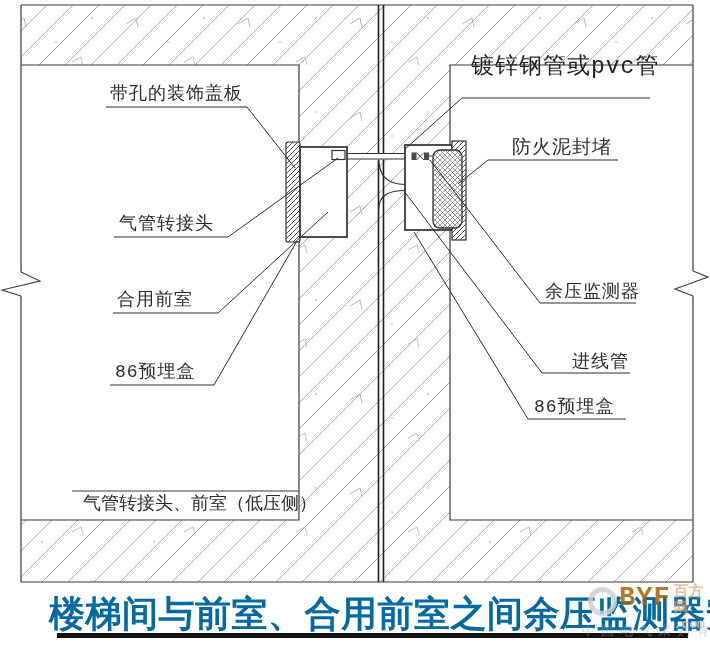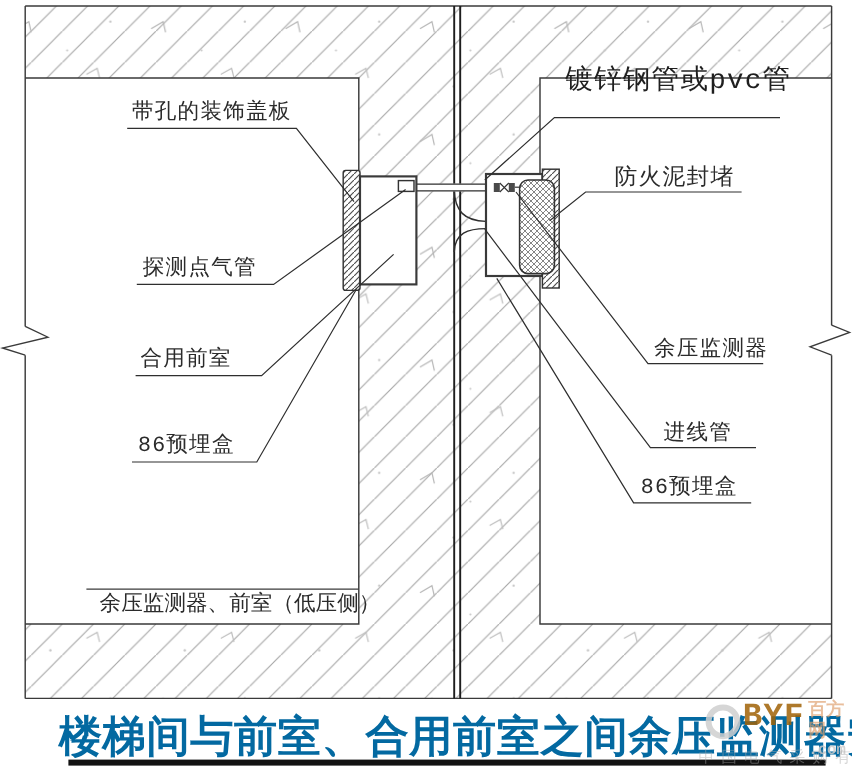--- a/index.html
+++ b/index.html
@@ -134,30 +134,30 @@
       <polyline points="110,385 214,385 297,241"></polyline>
       <polyline points="650,98 462,98 404,150"></polyline>
       <polyline points="618,160 488,160 458,184"></polyline>
       <polyline points="636,303 540,303 430,160"></polyline>
       <polyline points="630,373 542,373 404,191"></polyline>
       <polyline points="626,419 528,419 414,232"></polyline>
     </g>
   </svg>
 
   <div class="callout" style="left:110px;top:85px;">带孔的装饰盖板</div>
-  <div class="callout" style="left:119px;top:215px;">探测点气管</div>
+  <div class="callout" style="left:119px;top:215px;">气管转接头</div>
   <div class="callout" style="left:117px;top:291px;">合用前室</div>
   <div class="callout" style="left:115px;top:363px;">86预埋盒</div>
   <div class="callout big" style="left:471px;top:56px;">镀锌钢管或pvc管</div>
   <div class="callout mid" style="left:512px;top:139px;">防火泥封堵</div>
   <div class="callout" style="left:545px;top:283px;">余压监测器</div>
-  <div class="callout" style="left:553px;top:353px;">进线管</div>
+  <div class="callout" style="left:572px;top:353px;">进线管</div>
   <div class="callout" style="left:534px;top:398px;">86预埋盒</div>
 
-  <div class="room-label" style="left:83px;top:495px;">余压监测器、前室（低压侧）</div>
+  <div class="room-label" style="left:83px;top:495px;">气管转接头、前室（低压侧）</div>
 
   <div class="drawing-title">楼梯间与前室、合用前室之间余压监测器安装示意图</div>
   <div class="title-rule"></div>
 
   <div class="watermark">
     <div class="wm-row">
       <div class="wm-ring"></div>
       <div class="wm-brand">BYF</div>
       <div class="wm-col">
         <div class="wm-site">百方网</div>

